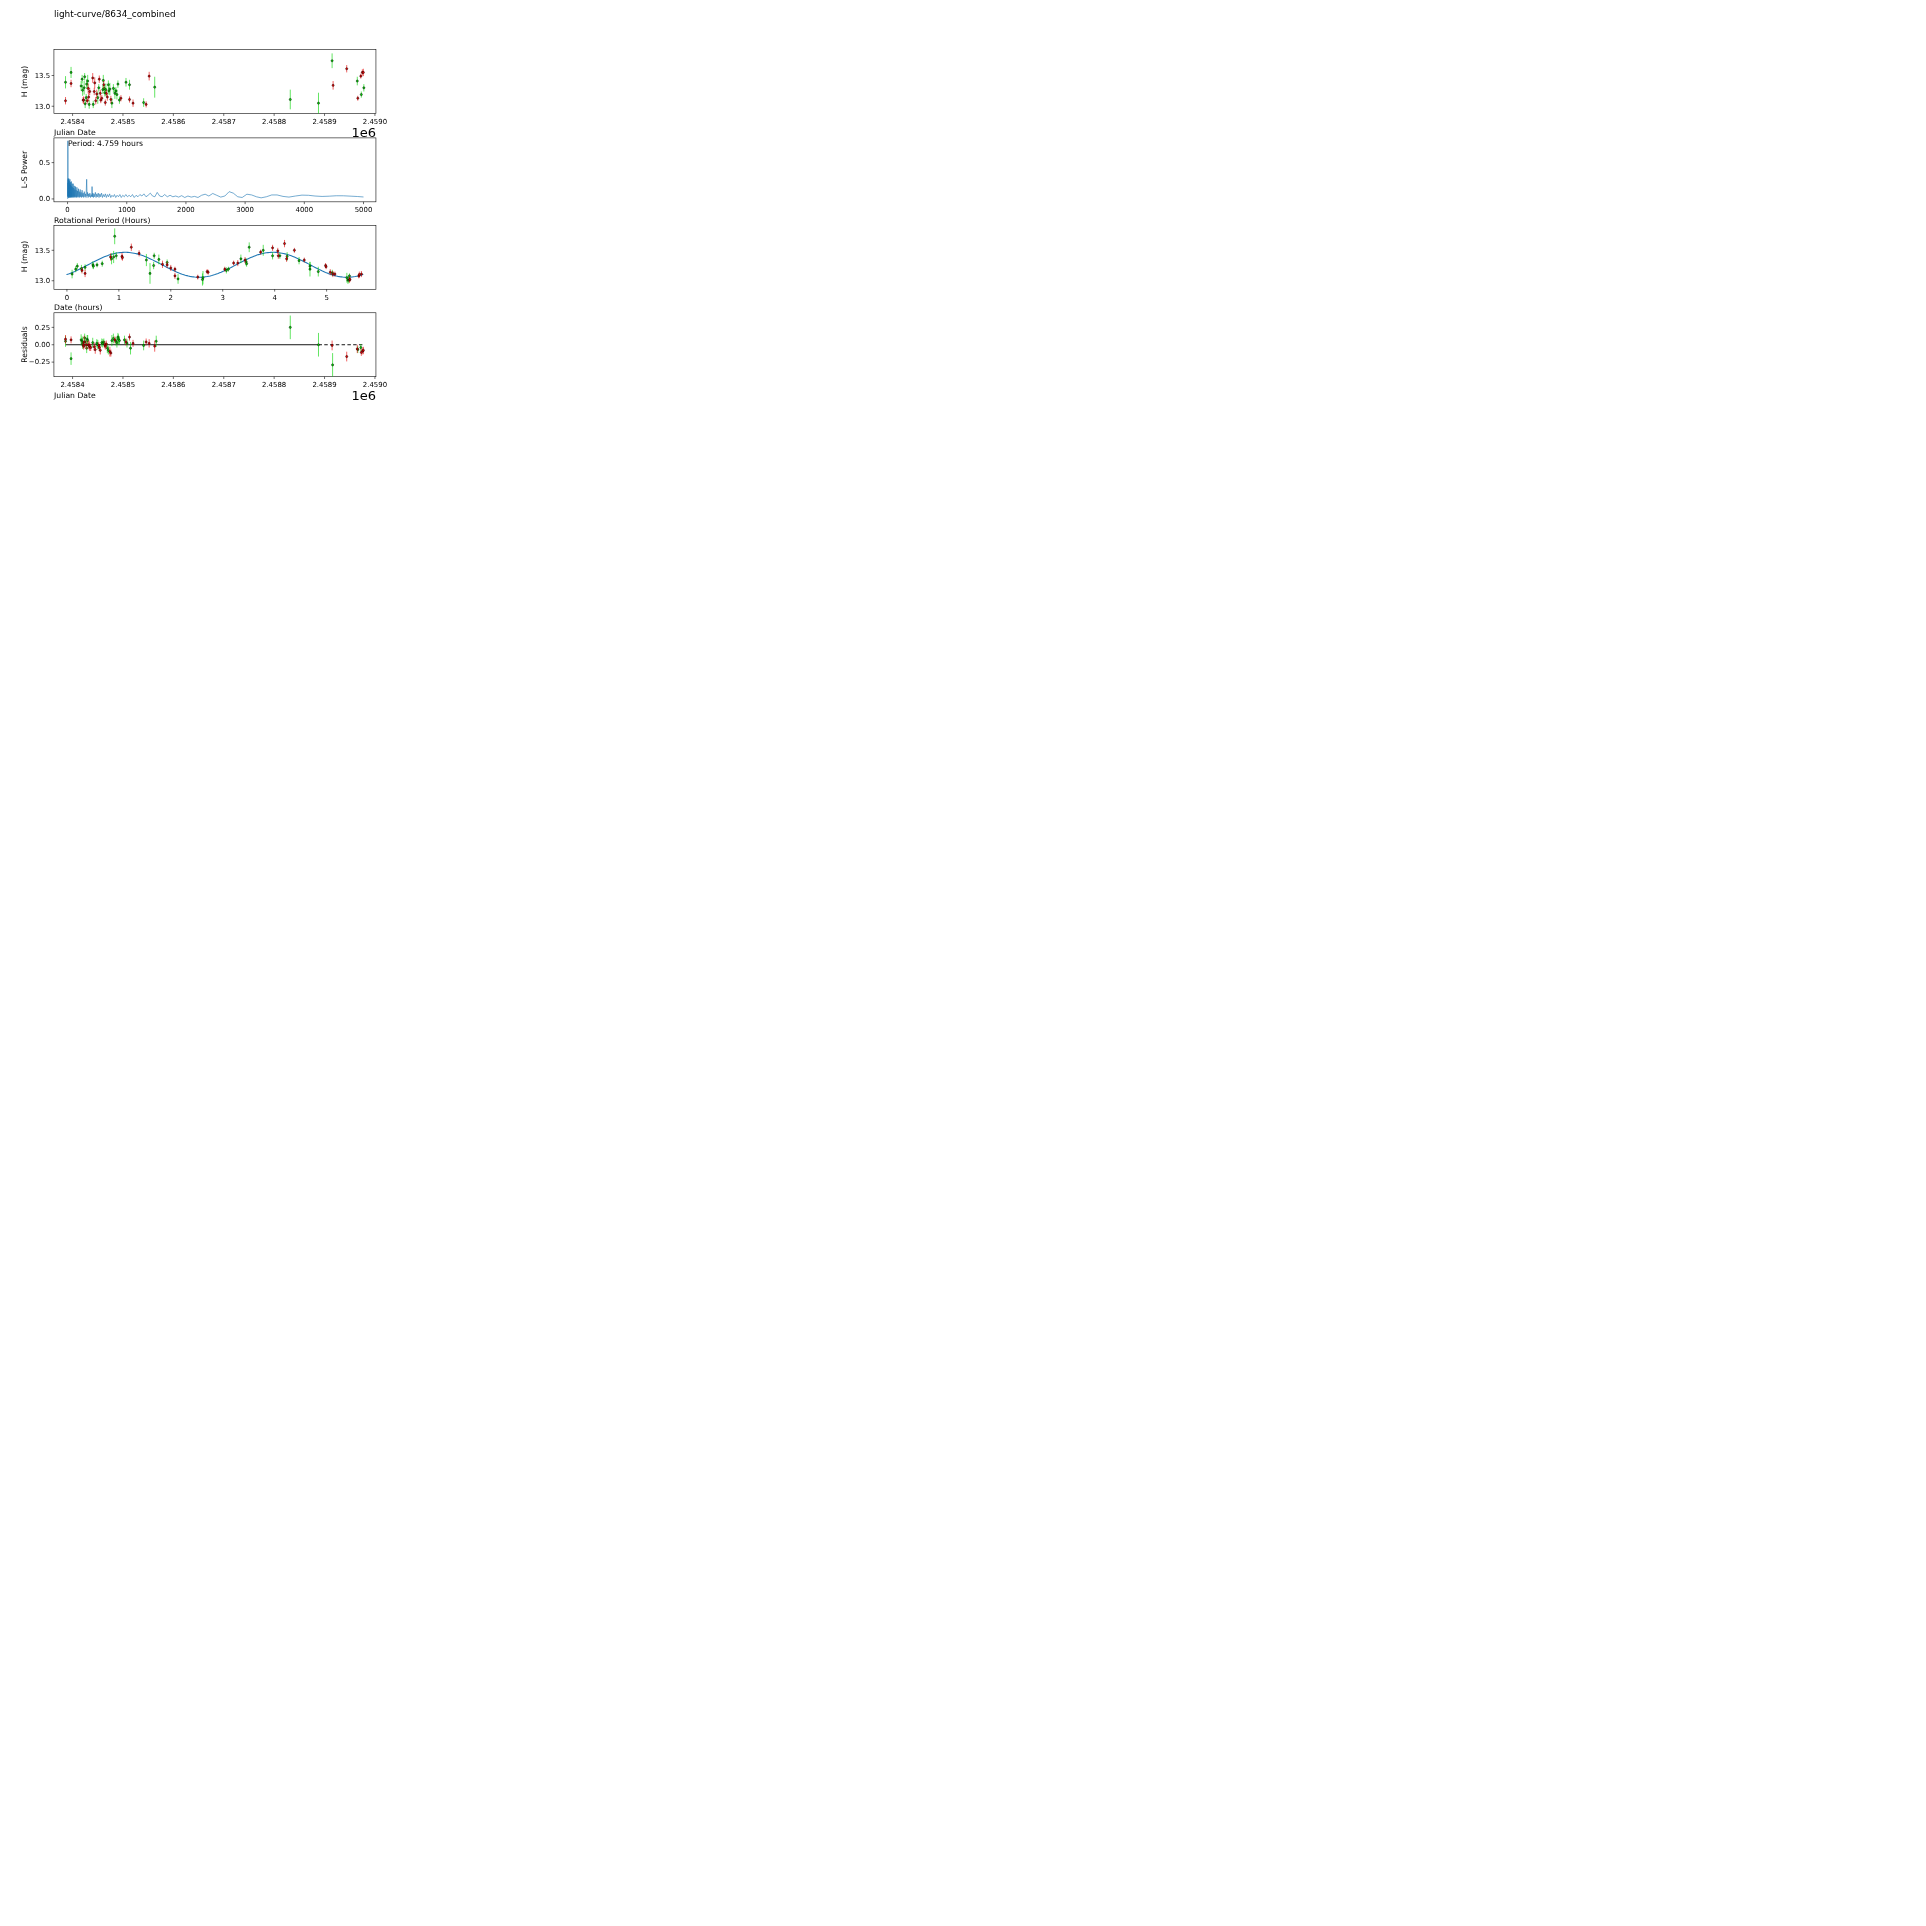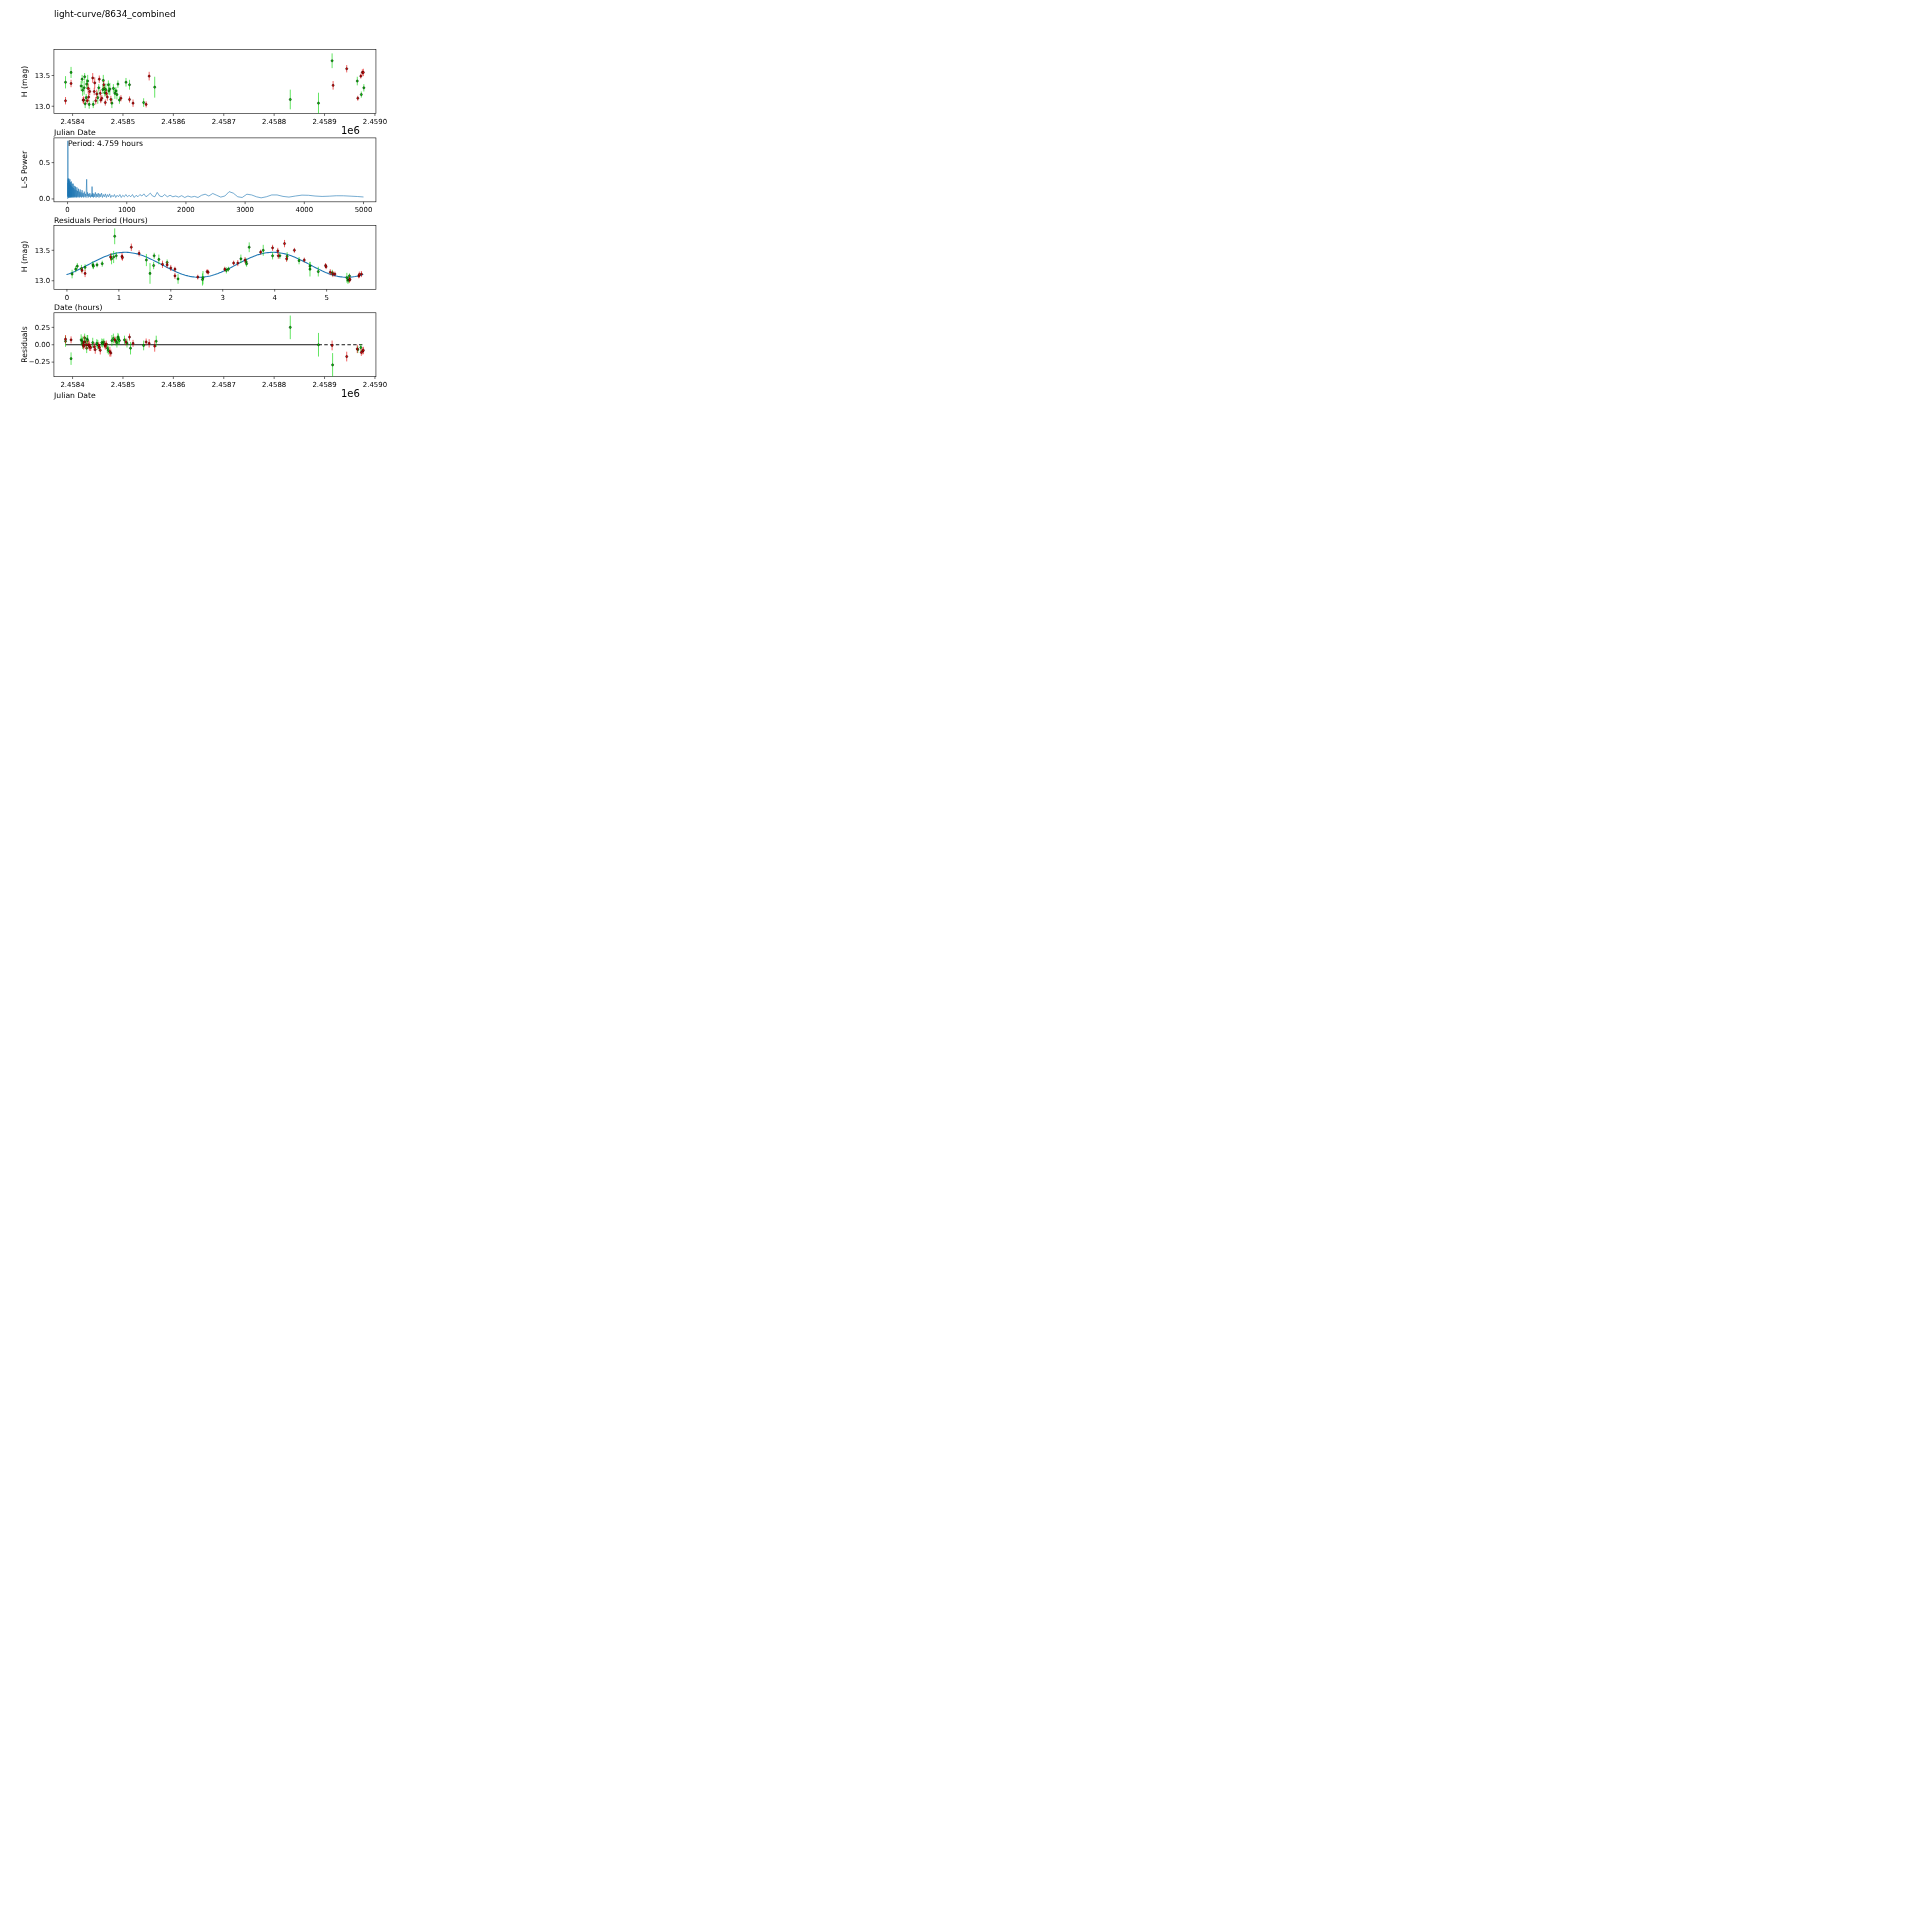--- a/index.html
+++ b/index.html
@@ -4,21 +4,21 @@
 <style>
   html,body{margin:0;padding:0;background:#ffffff;}
   body{font-family:"DejaVu Sans",sans-serif;color:#000;}
   .fig{position:relative;width:416px;height:416px;background:#fff;overflow:hidden;}
   .lbl{position:absolute;color:#000;}
   .title{left:54px;top:9.2px;width:322px;font-size:8.9px;}
   .xlab{width:322px;left:54px;text-align:left;font-size:7.7px;}
   .xlab0{top:128px;} .xlab1{top:216px;} .xlab2{top:303px;} .xlab3{top:391px;}
   .ylab{width:92px;left:-22.3px;text-align:center;font-size:7.7px;transform:rotate(-90deg);}
   .ylab0{top:77px;} .ylab1{top:165px;} .ylab2{top:252px;} .ylab3{top:340px;}
-  .off{width:35px;left:341px;font-size:10px;}
+  .off{width:35px;left:341px;text-align:right;font-size:13px;}
   .off0{top:125px;} .off3{top:388px;}
   .annot{left:68px;top:139px;font-size:7.7px;}
   svg{position:absolute;left:0;top:0;font-family:"DejaVu Sans",sans-serif;}
   .tick{font-size:18px;fill:#000;}
 </style>
 </head>
 <body>
 
 <div class="fig">
   <div class="lbl title">light-curve/8634_combined</div>
@@ -581,21 +581,21 @@
         </g>
       </g>
     </svg>
 
   <div class="lbl ylab ylab0">H (mag)</div>
   <div class="lbl xlab xlab0">Julian Date</div>
   <div class="lbl off off0">1e6</div>
 
   <div class="lbl annot">Period: 4.759 hours</div>
   <div class="lbl ylab ylab1">L-S Power</div>
-  <div class="lbl xlab xlab1">Residuals Period (Hours)</div>
+  <div class="lbl xlab xlab1">Rotational Period (Hours)</div>
 
   <div class="lbl ylab ylab2">H (mag)</div>
   <div class="lbl xlab xlab2">Date (hours)</div>
 
   <div class="lbl ylab ylab3">Residuals</div>
   <div class="lbl xlab xlab3">Julian Date</div>
   <div class="lbl off off3">1e6</div>
 </div>
 
 

